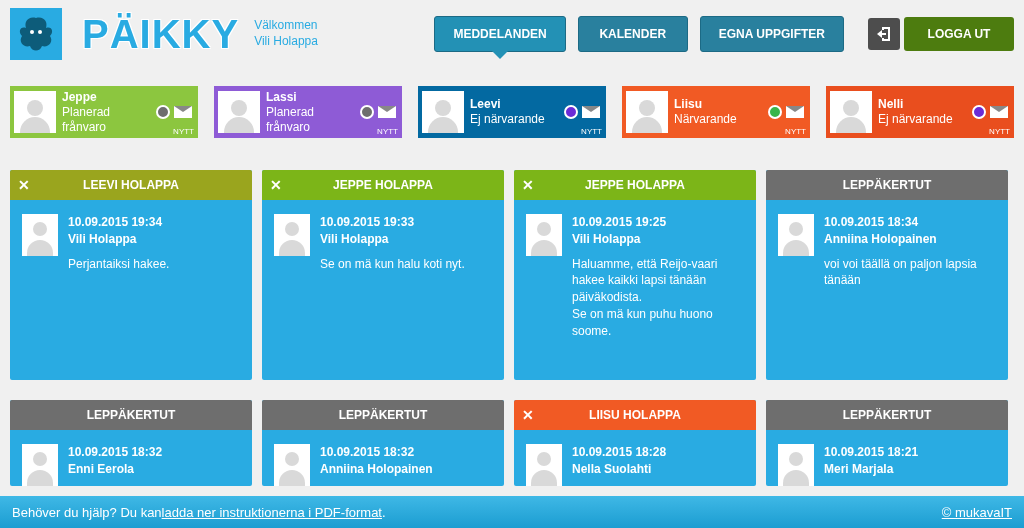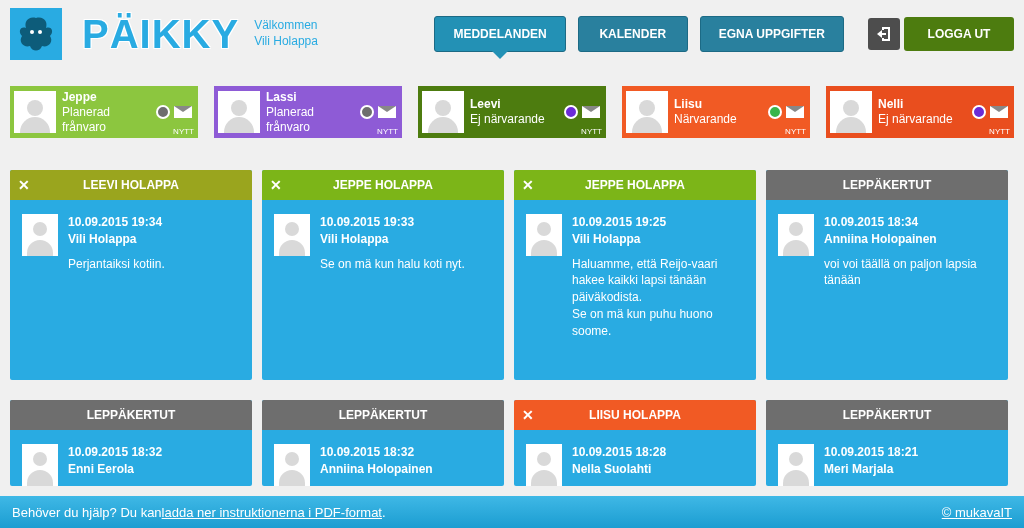--- a/index.html
+++ b/index.html
@@ -15,21 +15,21 @@
   .nav-btn.active { background: #2391b5; }
   .nav-btn.active::after { content:""; position:absolute; left:50%; bottom:-8px; margin-left:-8px; border:8px solid transparent; border-top-color:#2391b5; border-bottom:none; }
   .logout-wrap { display: flex; align-items: center; margin-left: 12px; }
   .logout-icon { width: 32px; height: 32px; background: #4d4d4d; border-radius: 3px; display: flex; align-items: center; justify-content: center; }
   .logout-btn { background: #4d7c0f; color: #fff; font-size: 12px; font-weight: bold; padding: 10px 18px; min-width: 110px; text-align: center; border-radius: 3px; margin-left: 4px; cursor: pointer; }
 
   .children { display: flex; gap: 16px; padding: 18px 10px 0 10px; height: 72px; }
   .child { flex: 1; height: 52px; display: flex; align-items: center; color: #fff; padding: 0 6px 0 4px; position: relative; }
   .c-green { background: #8cc63f; }
   .c-purple { background: #8e5bd6; }
-  .c-olive { background: #4d7c0f; }
+  .c-olive { background: #0369a1; }
   .c-orange { background: #f15a24; }
   .c-dorange { background: #e94e1e; }
   .child .avatar { width: 42px; height: 42px; background: #fff; margin-right: 6px; position: relative; }
   .child .avatar::before { content:""; position:absolute; left:50%; top:9px; width:16px; height:16px; background:#d9d9d9; border-radius:50%; transform:translateX(-50%); }
   .child .avatar::after { content:""; position:absolute; left:50%; bottom:0; width:30px; height:16px; background:#d9d9d9; border-radius:15px 15px 0 0; transform:translateX(-50%); }
   .child .txt { flex:1; font-size: 12px; line-height: 1.25; }
   .child .txt div:first-child { font-weight: bold; }
   .child .dot { width: 14px; height: 14px; border-radius: 50%; border: 2px solid #fff; margin-right: 4px; }
   .dot-gray { background:#6e6e6e; } .dot-purple{background:#6b2bd6;} .dot-green{background:#39b54a;}
   .child .env { width: 18px; height: 12px; background: #fff; position: relative; }
@@ -145,21 +145,21 @@
   <div class="card">
     <div class="card-head h-olive">
         <span class="close">✕</span>
         <span>LEEVI HOLAPPA</span>
       </div>
     <div class="card-body">
         <div class="av"></div>
         <div class="msg">
           <div class="ts">10.09.2015 19:34</div>
           <div class="au">Vili Holappa</div>
-          <div>Perjantaiksi kotiin.</div>
+          <div>Perjantaiksi hakee.</div>
         </div>
       </div>
   </div>
   <div class="card">
     <div class="card-head h-green">
         <span class="close">✕</span>
         <span>JEPPE HOLAPPA</span>
       </div>
     <div class="card-body">
         <div class="av"></div>

